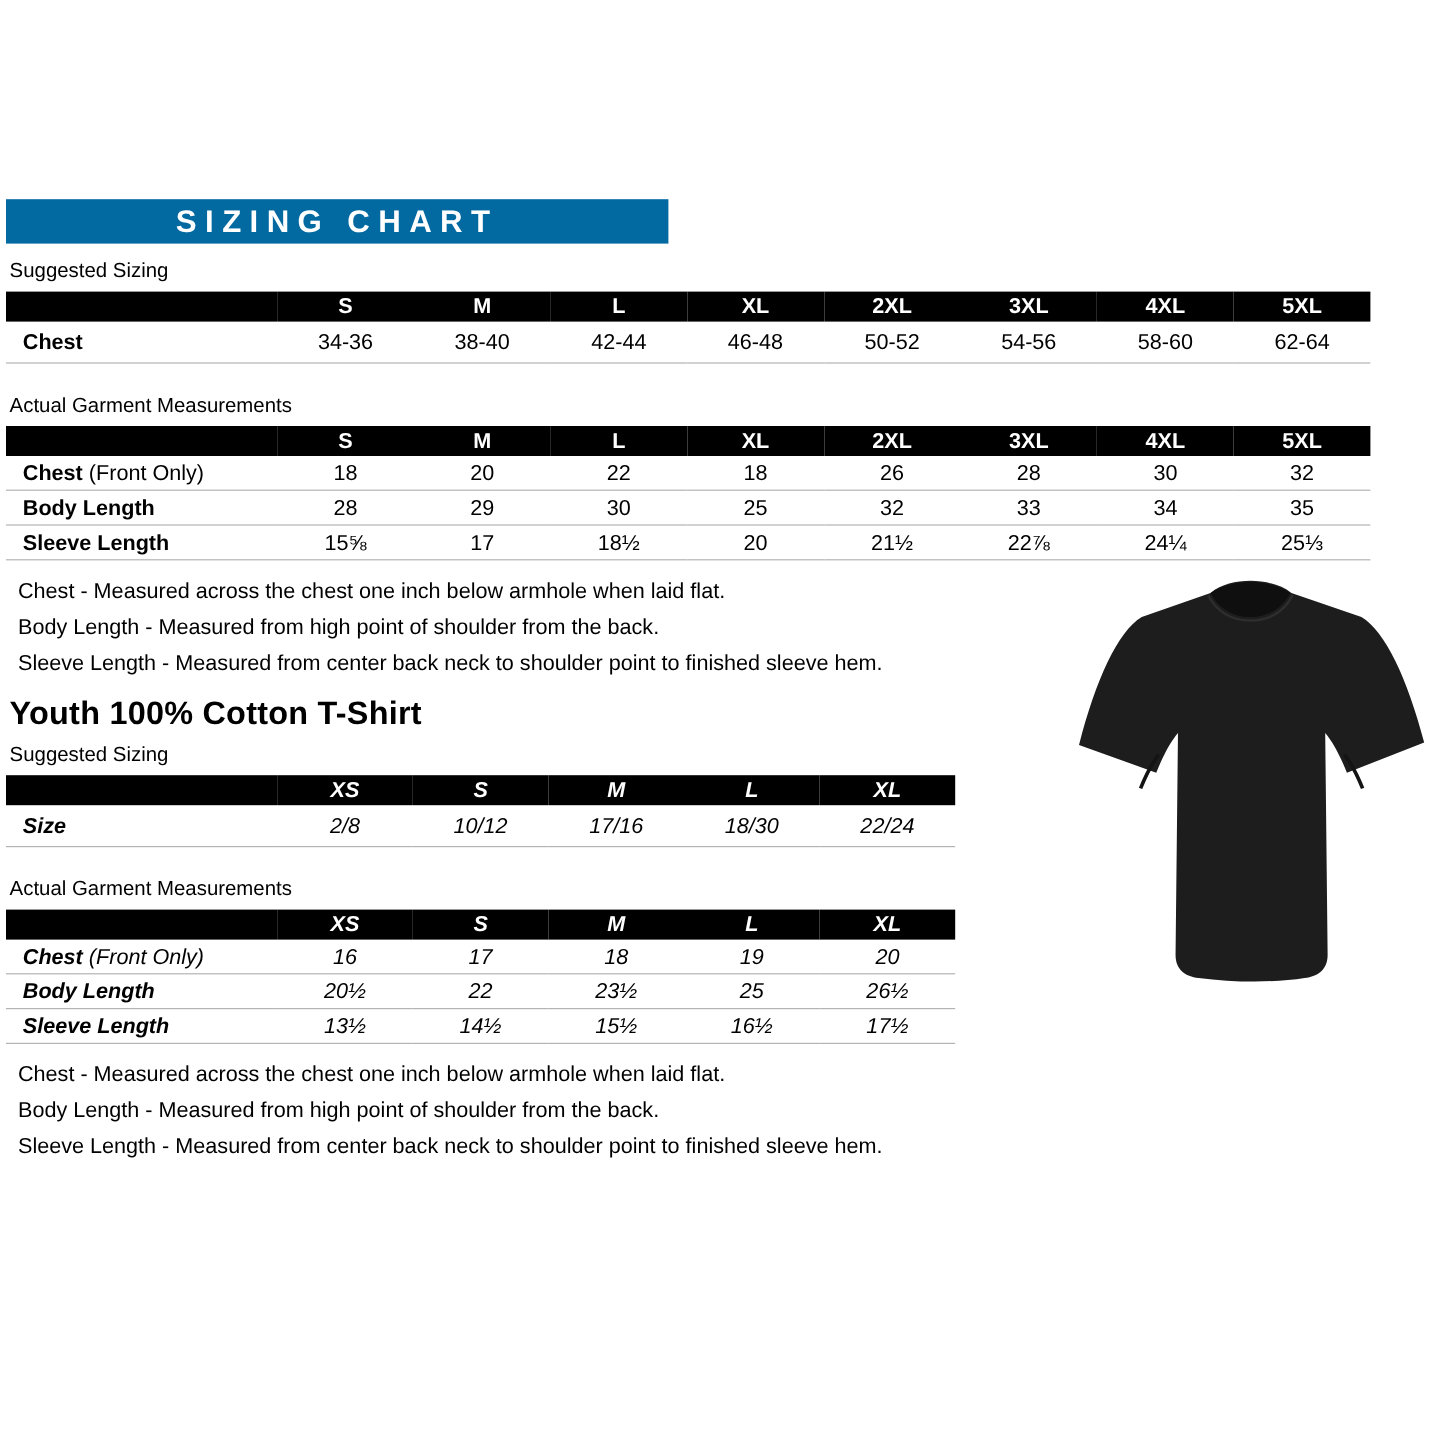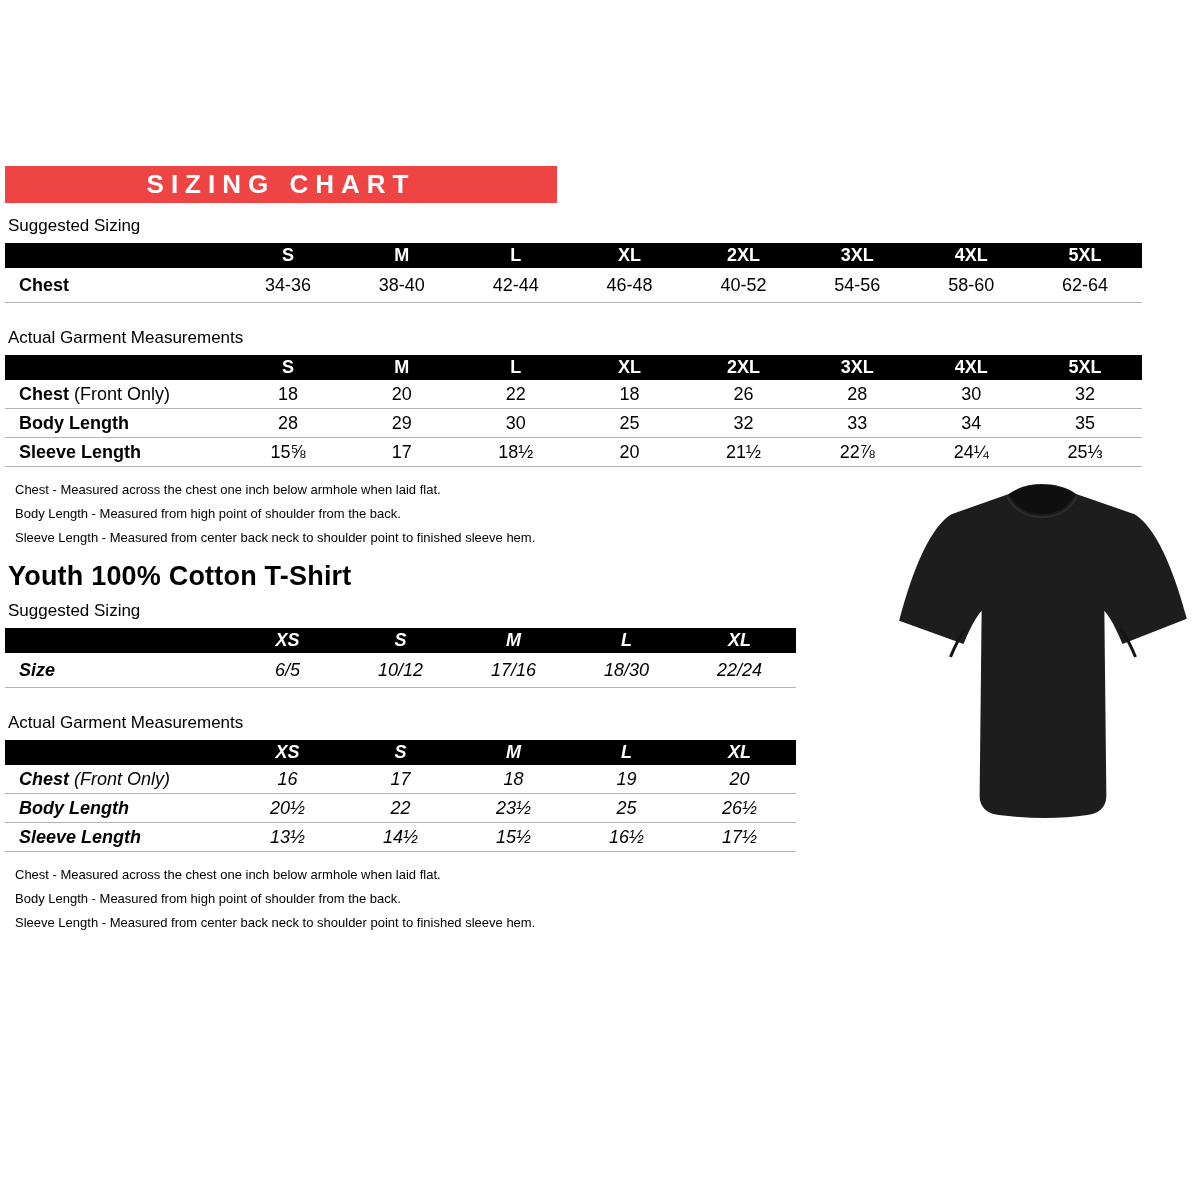--- a/index.html
+++ b/index.html
@@ -5,38 +5,38 @@
   html,body{margin:0;padding:0;}
   body{
     width:1200px;height:1200px;background:#ffffff;color:#000;
     font-family:"Liberation Sans","DejaVu Sans",sans-serif;
     position:relative;overflow:hidden;
   }
   .page{position:absolute;inset:0;padding:166px 0 0 5px;}
   .header-row{display:flex;align-items:flex-start;height:41px;}
   .title{font-size:27px;font-weight:400;width:342px;padding-top:4px;letter-spacing:0.2px;}
   .banner{
-    width:552px;height:37px;background:#ef4444;color:#fff;
+    width:552px;height:37px;background:#0369a1;color:#fff;
     display:flex;align-items:center;justify-content:center;
     font-size:26px;font-weight:700;letter-spacing:7px;
   }
   .section-label{font-size:17px;margin:9px 0 7px 3px;}
   .meas-label{margin-top:25px;}
   table{border-collapse:collapse;table-layout:fixed;}
   .adult-w{width:1137px;}
   .youth-w{width:791px;font-style:italic;}
   thead th{background:#000;color:#fff;font-weight:700;font-size:18px;height:25px;text-align:center;padding:0;}
   tbody td{font-size:18px;text-align:center;padding:0;}
   .sugg tbody td{height:34px;}
   .garm tbody td{height:28px;}
   tbody tr{border-bottom:1px solid #b3b3b3;}
   .rowlabel{text-align:left !important;padding-left:14px !important;font-weight:700;}
   .suffix{font-weight:400;}
   .notes{margin-top:15px;}
-  .note{font-size:13px;margin:0 0 9px 10px;}
+  .note{font-size:18px;margin:0 0 9px 10px;}
   .youth-title{font-size:27px;font-weight:700;margin:16px 0 0 3px;letter-spacing:0.2px;}
   .tshirt{position:absolute;left:893px;top:478px;width:302px;height:352px;}
 </style>
 </head>
 <body>
 
 <div class="page">
 
   <div class="header-row">
     <div class="banner">SIZING CHART</div>
@@ -69,21 +69,21 @@
         <th>5XL</th>
       </tr>
     </thead>
     <tbody>
       <tr>
         <td class="rowlabel">Chest</td>
         <td>34-36</td>
         <td>38-40</td>
         <td>42-44</td>
         <td>46-48</td>
-        <td>40-52</td>
+        <td>50-52</td>
         <td>54-56</td>
         <td>58-60</td>
         <td>62-64</td>
       </tr>
     </tbody>
   </table>
 
   <div class="section-label meas-label">Actual Garment Measurements</div>
 
   <table class="adult-w garm">
@@ -176,21 +176,21 @@
         <th>XS</th>
         <th>S</th>
         <th>M</th>
         <th>L</th>
         <th>XL</th>
       </tr>
     </thead>
     <tbody>
       <tr>
         <td class="rowlabel">Size</td>
-        <td>6/5</td>
+        <td>2/8</td>
         <td>10/12</td>
         <td>17/16</td>
         <td>18/30</td>
         <td>22/24</td>
       </tr>
     </tbody>
   </table>
 
   <div class="section-label meas-label">Actual Garment Measurements</div>
 

